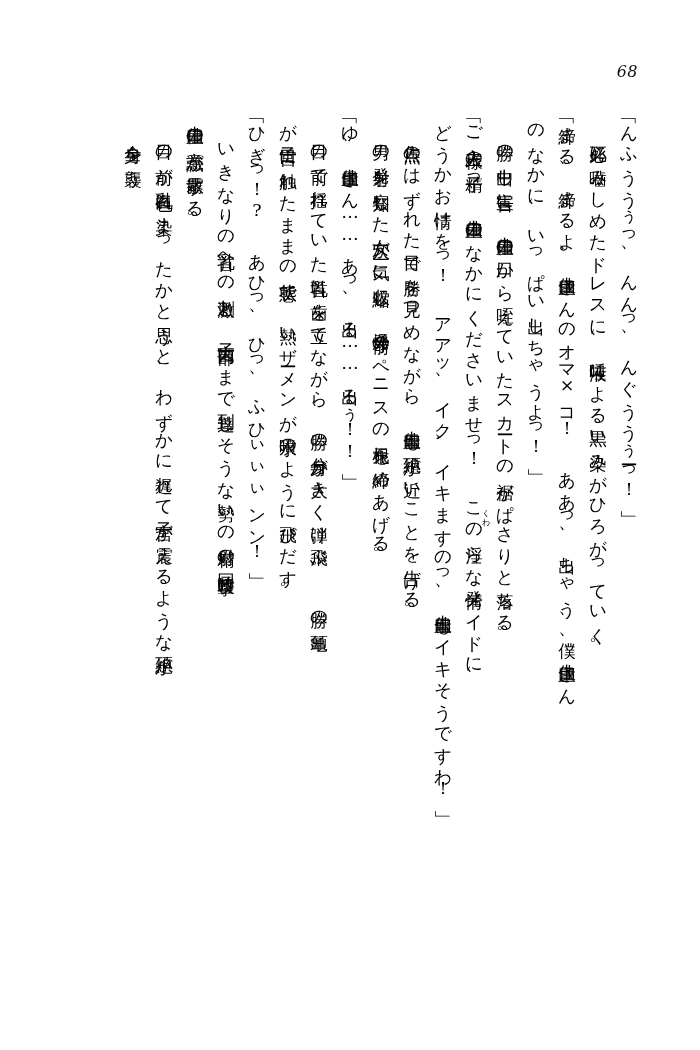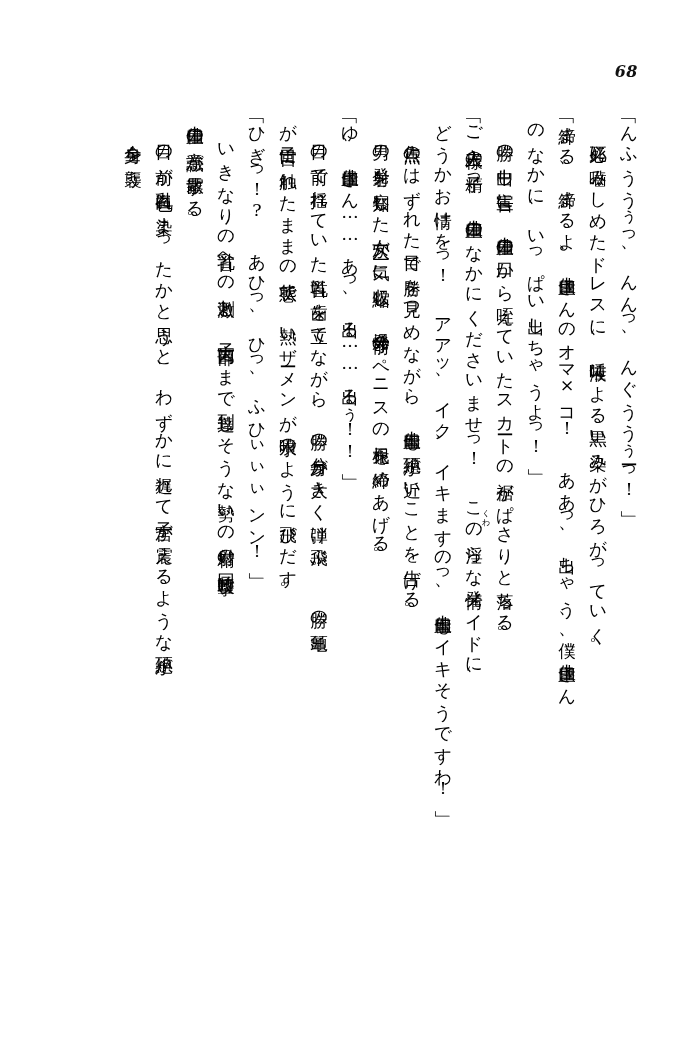--- a/index.html
+++ b/index.html
@@ -22,21 +22,20 @@
   }
   #page-number {
     position: absolute;
     top: 62px;
     right: 62px;
     font-size: 16px;
     font-style: italic;
     font-family: "DejaVu Serif", "Liberation Serif", serif;
     color: #111111;
     letter-spacing: 0.5px;
-    font-weight: bold;
   }
   #body-text {
     position: absolute;
     top: 112px;
     right: 56px;
     bottom: 62px;
     left: 56px;
     display: flex;
     flex-direction: row-reverse;
     align-items: flex-start;

